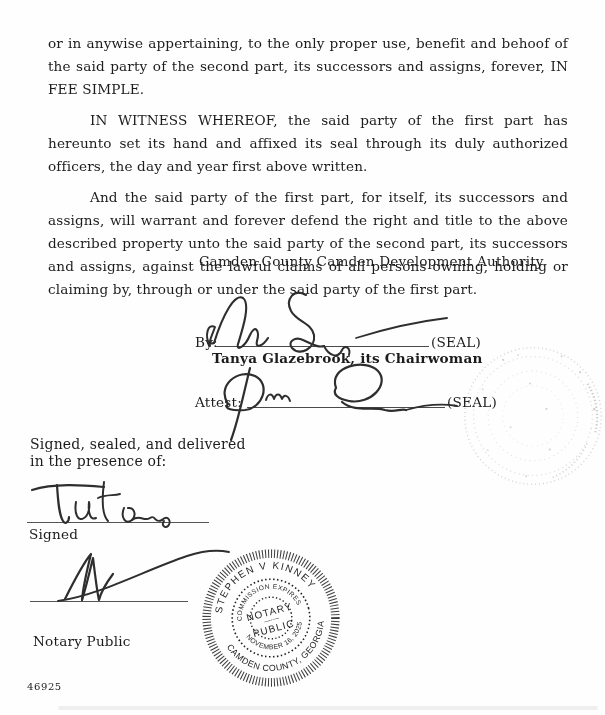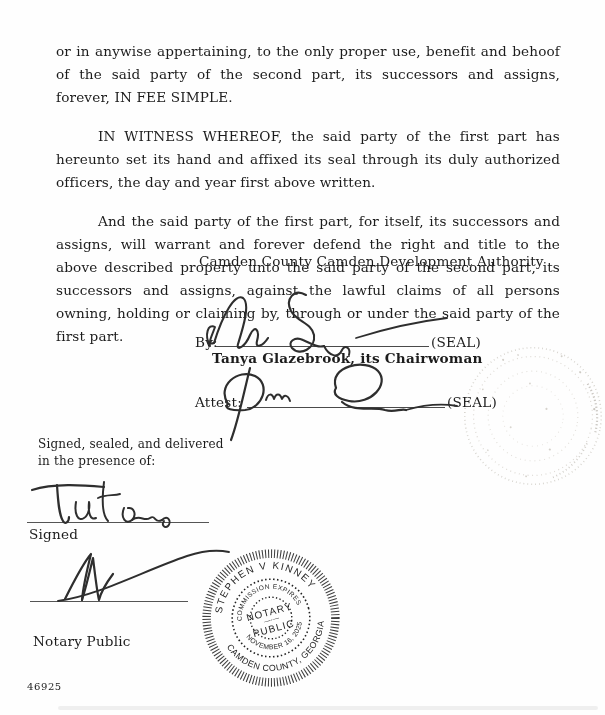--- a/index.html
+++ b/index.html
@@ -11,36 +11,36 @@
     font-family:"DejaVu Serif","Liberation Serif",serif;
     color:#1c1c1c;
   }
   .body-text{
     position:absolute;
     top:24px;left:40px;width:536px;
     font-size:13.6px;line-height:23px;
     text-align:justify;
     letter-spacing:.15px;
   }
-  .body-text p{margin:16px;}
+  .body-text p{margin:8px;}
   .body-text p.indent{text-indent:42px;}
   .authority{
     position:absolute;top:253px;left:199px;
     font-size:13.6px;letter-spacing:.2px;
   }
   .sig-label,.seal-label,.sig-name,.small-text{
     position:absolute;font-size:13.6px;letter-spacing:.2px;white-space:nowrap;
   }
   .rule{position:absolute;height:1.4px;background:#4a4a4a;}
   .rule.thin{height:1.2px;background:#555;}
   .sig-svg{position:absolute;overflow:visible;}
   .sig-svg path{fill:none;stroke:#2e2e2e;stroke-linecap:round;stroke-linejoin:round;}
   .presence{
     position:absolute;top:436px;left:30px;
-    font-size:12px;line-height:17px;letter-spacing:.2px;margin-left:8px;
+    font-size:14px;line-height:17px;letter-spacing:.2px;
   }
   .idnum{position:absolute;top:681px;left:27px;font-size:10px;letter-spacing:.6px;}
   .stamp-box{position:absolute;left:200px;top:547px;width:142px;height:142px;}
   .faint-seal{position:absolute;left:455px;top:338px;width:156px;height:156px;opacity:.85;}
   .scan-smudge{
     position:absolute;left:58px;top:706px;width:540px;height:4px;
     background:#ececec;border-radius:2px;opacity:.85;
   }
   .stamp-text{font-family:"Liberation Sans","DejaVu Sans",sans-serif;fill:#1f1f1f;}
 </style>

